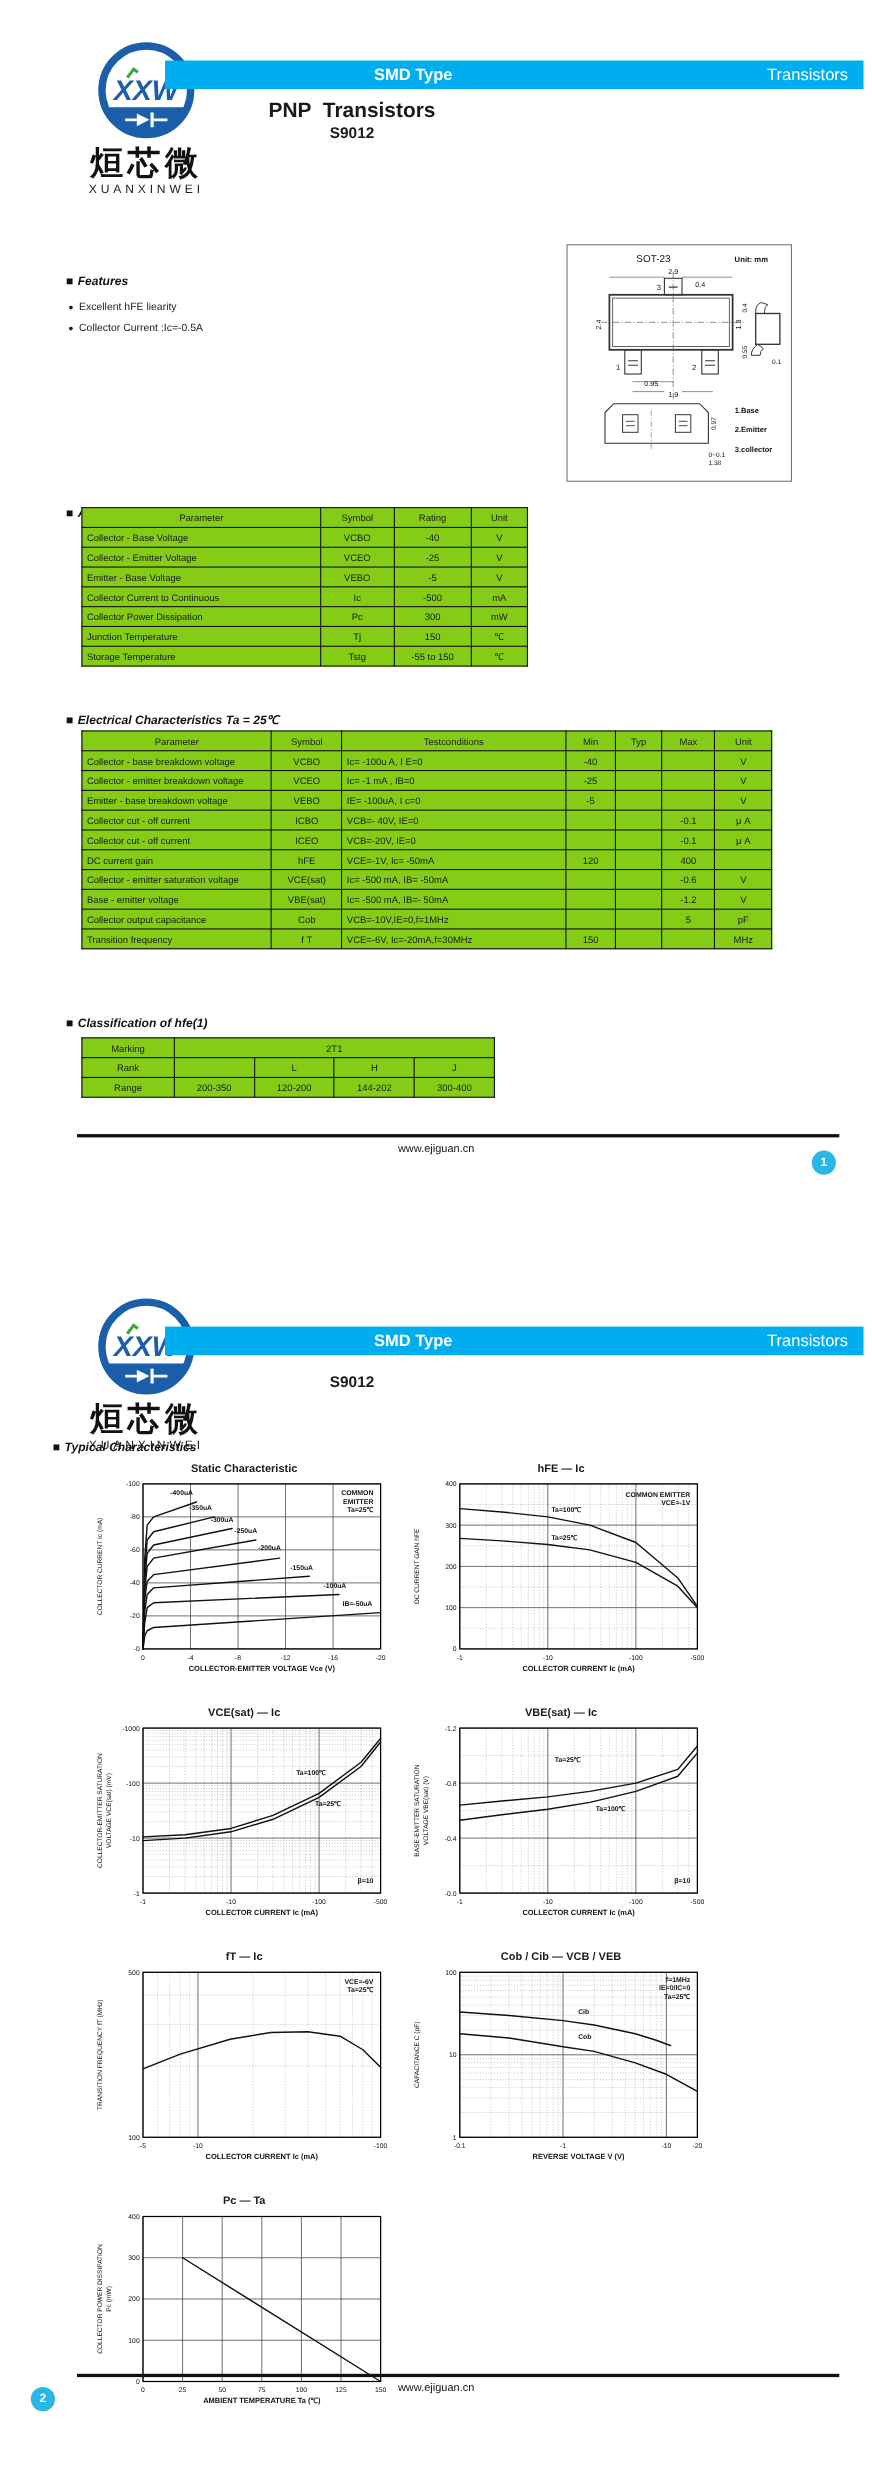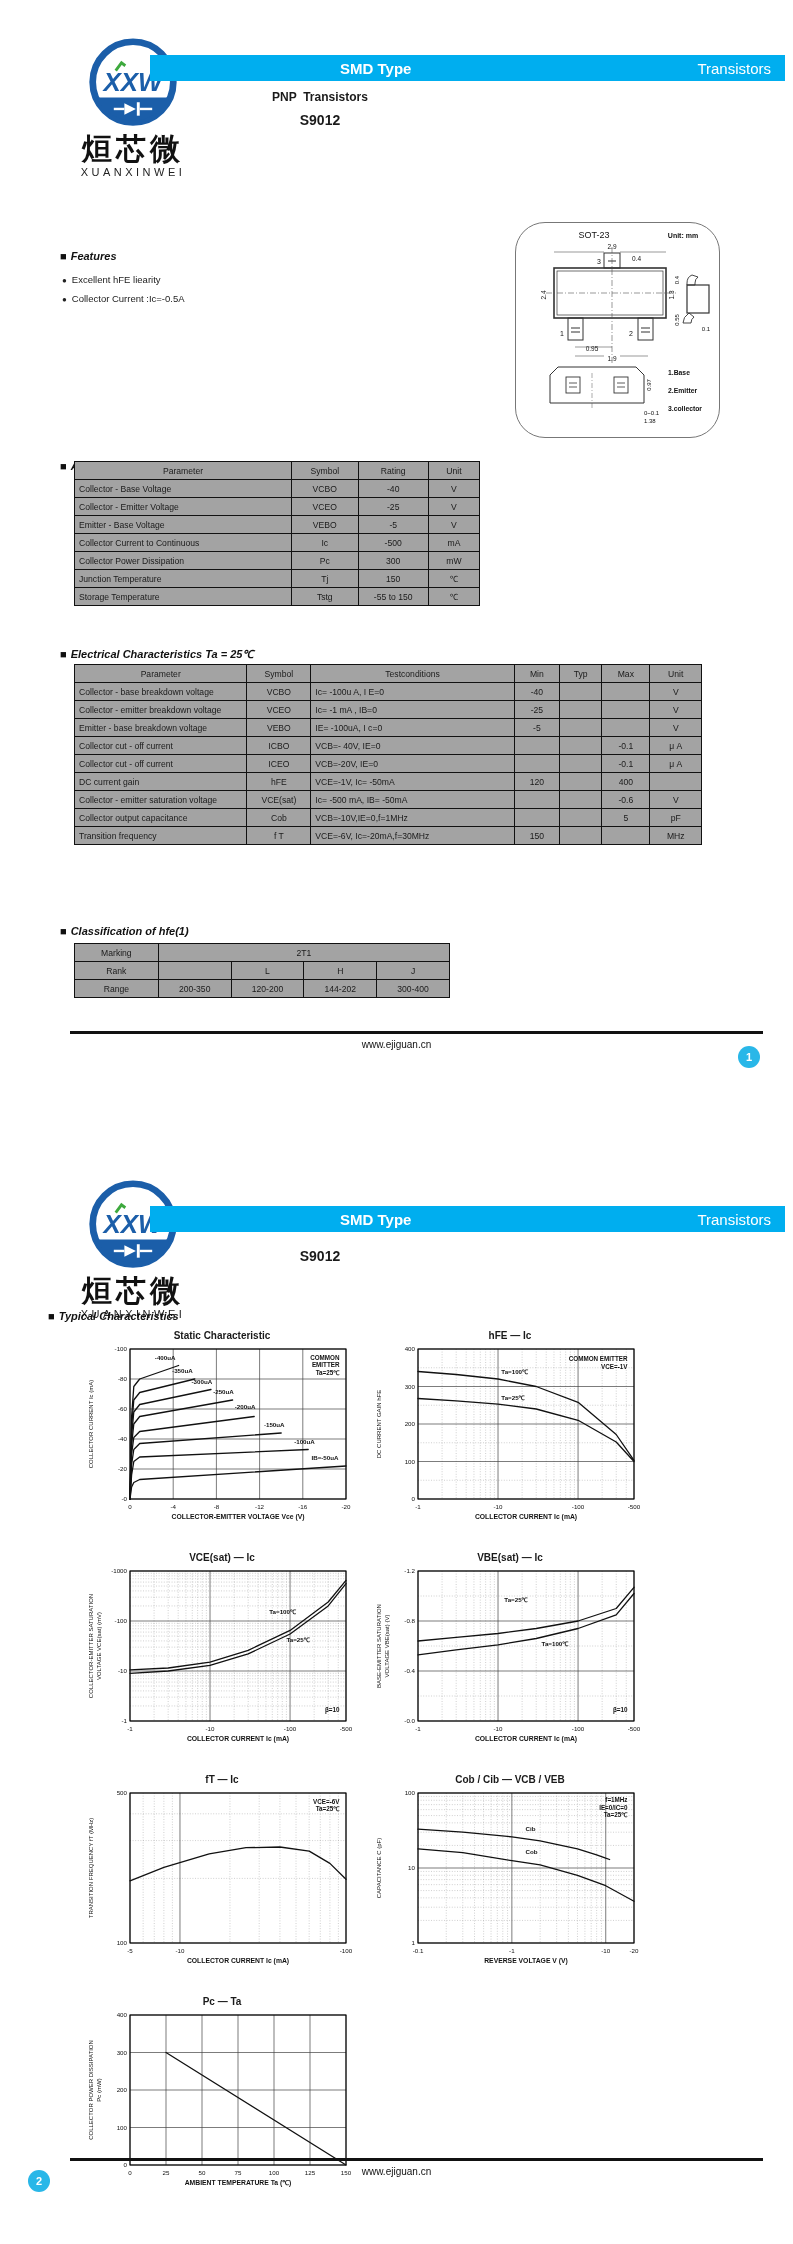--- a/index.html
+++ b/index.html
@@ -9,29 +9,29 @@
   
   .logo{width:150px;text-align:center;}
   .logo svg{display:block;margin:0 auto;}
   .logo-cn{font-size:30px;font-weight:bold;letter-spacing:4px;color:#111;line-height:1;margin-top:2px;}
   .logo-en{font-size:11px;letter-spacing:3.5px;color:#222;margin-top:2px;}
   
   .band{position:absolute;left:150px;width:635px;height:26px;background:#00AEEF;color:#fff;
         display:flex;align-items:center;}
   .band .band-smd{flex:0 0 auto;margin-left:190px;font-size:15px;font-weight:bold;}
   .band .band-tr{margin-left:auto;margin-right:14px;font-size:15px;font-weight:normal;}
-  .doc-type{position:absolute;left:150px;width:340px;text-align:center;font-size:12px;font-weight:bold;white-space:pre;}
+  .doc-type{position:absolute;left:150px;width:340px;text-align:center;font-size:19px;font-weight:bold;white-space:pre;}
   .doc-model{position:absolute;left:150px;width:340px;text-align:center;font-size:14px;font-weight:bold;}
   
   .sec{position:absolute;font-size:11px;font-weight:bold;color:#111;font-style:italic;}
   .sec .sq{font-size:11px;margin-right:4px;}
   .feat-item{position:absolute;font-size:9.5px;color:#222;}
   .feat-item .dot{font-size:8px;margin-right:5px;}
   
-  table.ds{border-collapse:collapse;table-layout:fixed;width:100%;background:#a3a3a3;}
+  table.ds{border-collapse:collapse;table-layout:fixed;width:100%;background:#84cc16;}
   table.ds th,table.ds td{border:1.4px solid #111;font-size:8.6px;text-align:center;
         padding:2px 2px;height:13px;overflow:hidden;white-space:nowrap;}
   table.ds th{font-weight:normal;}
   .amr-wrap{width:406px;}
   .amr-table th:nth-child(1){width:55%;}
   .amr-table th:nth-child(2){width:16%;}
   .amr-table th:nth-child(3){width:17%;}
   .amr-table th:nth-child(4){width:12%;}
   .amr-table td:first-child{text-align:left;padding-left:4px;}
   .ec-wrap{width:628px;}
@@ -87,21 +87,21 @@
   <div class="sec" style="left:60px;top:250px;">
     <span class="sq">■</span><span>Features</span>
   </div>
   <div class="feat-item" style="left:62px;top:274px;">
     <span class="dot">●</span><span>Excellent hFE liearity</span>
   </div>
   <div class="feat-item" style="left:62px;top:293px;">
     <span class="dot">●</span><span>Collector Current :Ic=-0.5A</span>
   </div>
 
-  <div class="pkg-box" style="left:515px;top:222px;width:203px;height:214px;border-radius:30px;">
+  <div class="pkg-box" style="left:515px;top:222px;width:203px;height:214px;">
     <svg width="201" height="212" viewBox="0 0 201 212">
       <text x="78" y="15" text-anchor="middle" font-size="9" fill="#111">SOT-23</text>
       <text x="167" y="15" text-anchor="middle" font-size="7" font-weight="bold" fill="#111">Unit: mm</text>
 
       <rect x="88" y="30" width="16" height="15" fill="none" stroke="#333" stroke-width="1"></rect>
       <line x1="92" y1="38" x2="100" y2="38" stroke="#333" stroke-width="1"></line>
       <text x="81" y="41" font-size="7" fill="#111">3</text>
       <rect x="38" y="45" width="112" height="50" fill="none" stroke="#333" stroke-width="1.6"></rect>
       <rect x="41" y="48" width="106" height="44" fill="none" stroke="#333" stroke-width="0.7"></rect>
       <line x1="30" y1="70" x2="160" y2="70" stroke="#555" stroke-width="0.6" stroke-dasharray="6,2,1,2"></line>
@@ -283,20 +283,29 @@
             <td>400</td>
             <td></td>
           </tr>
           <tr>
             <td>Collector - emitter saturation voltage</td>
             <td>VCE(sat)</td>
             <td>Ic= -500 mA, IB= -50mA</td>
             <td></td>
             <td></td>
             <td>-0.6</td>
+            <td>V</td>
+          </tr>
+          <tr>
+            <td>Base - emitter voltage</td>
+            <td>VBE(sat)</td>
+            <td>Ic= -500 mA, IB=- 50mA</td>
+            <td></td>
+            <td></td>
+            <td>-1.2</td>
             <td>V</td>
           </tr>
           <tr>
             <td>Collector output capacitance</td>
             <td>Cob</td>
             <td>VCB=-10V,IE=0,f=1MHz</td>
             <td></td>
             <td></td>
             <td>5</td>
             <td>pF</td>

